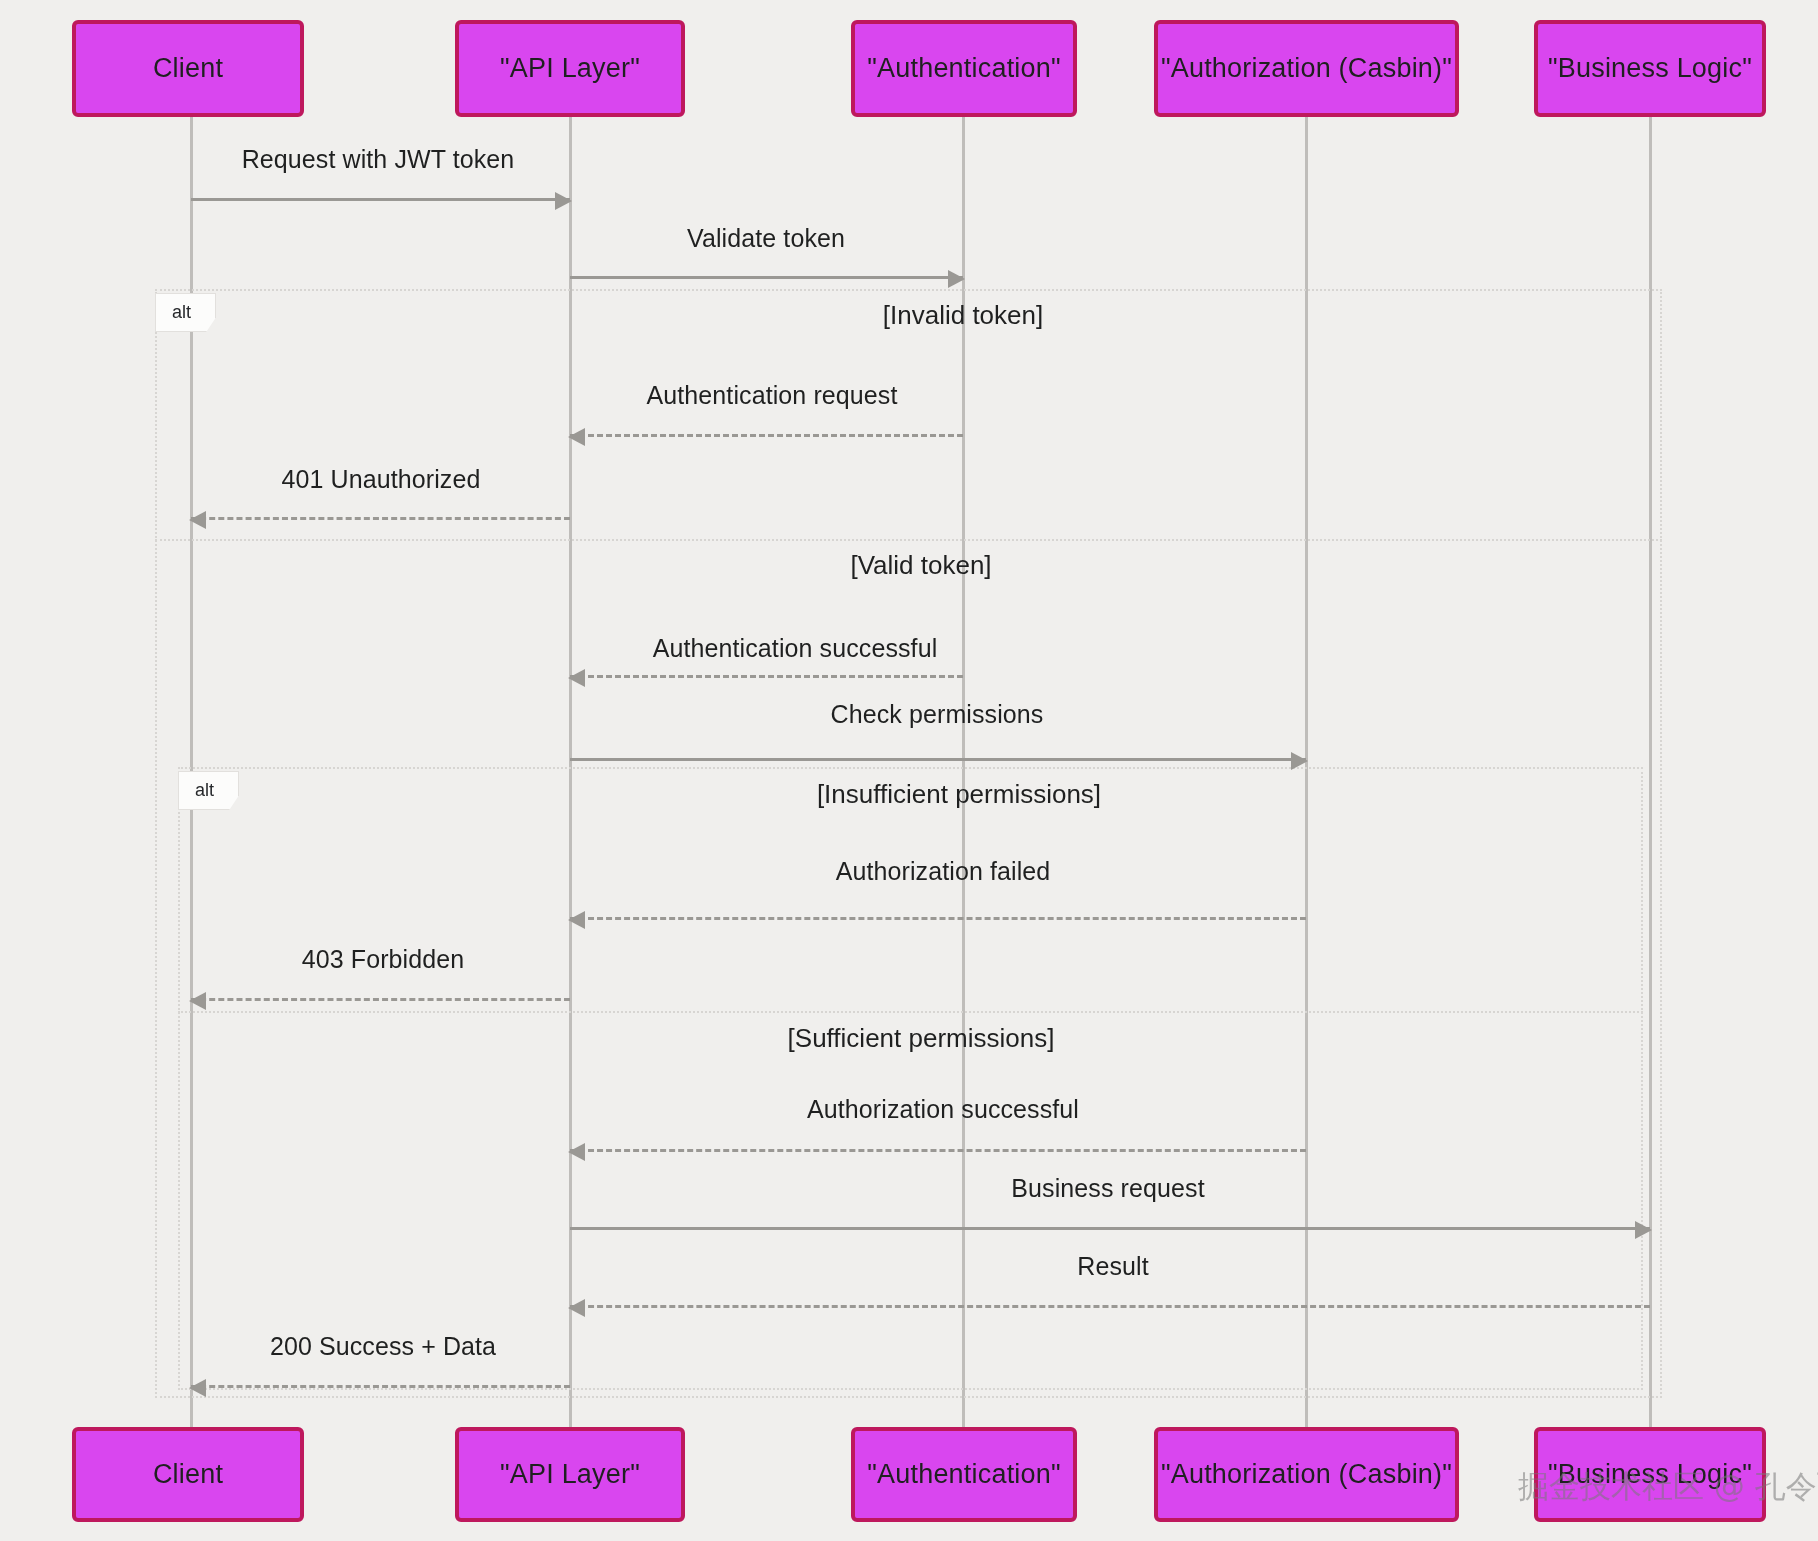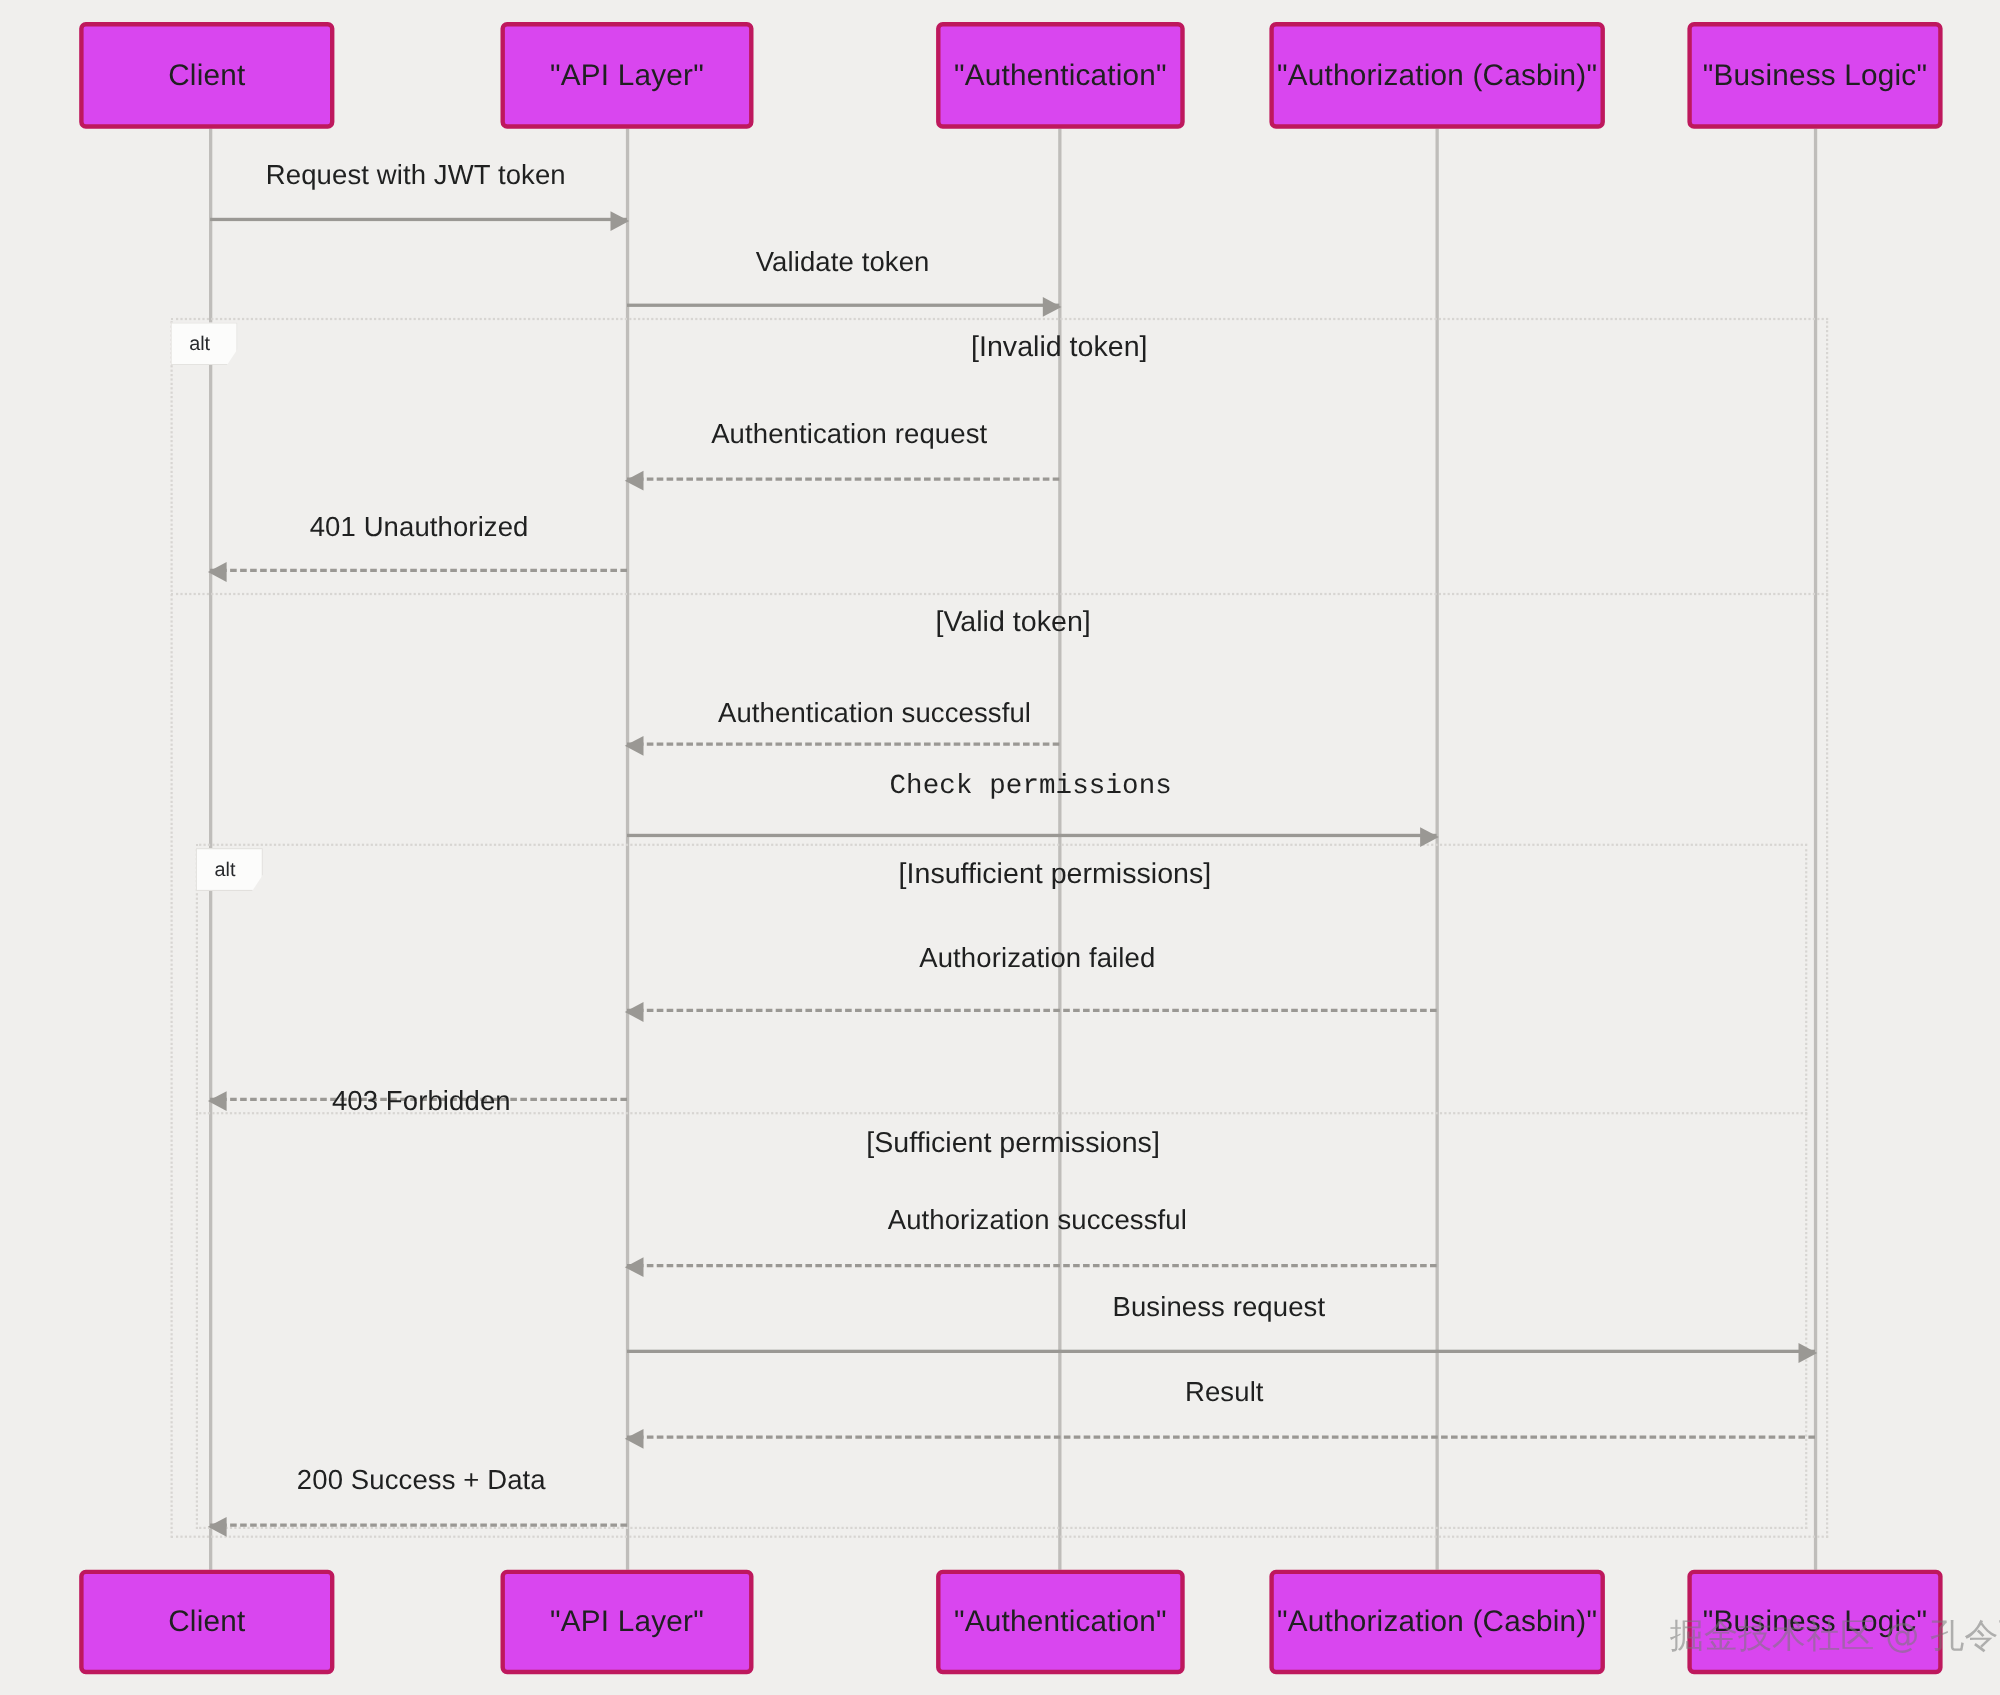--- a/index.html
+++ b/index.html
@@ -184,29 +184,29 @@
       <div class="head"></div>
     </div>
     <div class="msg-label" style="left: 381px; top: 465px;">401 Unauthorized</div>
     <div class="arrow dashed left" style="left: 570px; top: 675px; width: 393px;">
       <div class="head"></div>
     </div>
     <div class="msg-label" style="left: 772px; top: 634px; margin-left: 23px;">Authentication successful</div>
     <div class="arrow solid right" style="left: 570px; top: 758px; width: 736px;">
       <div class="head"></div>
     </div>
-    <div class="msg-label" style="left: 937px; top: 700px; font-family: Liberation Mono, monospace;">Check permissions</div>
+    <div class="msg-label" style="left: 937px; top: 700px;">Check permissions</div>
     <div class="arrow dashed left" style="left: 570px; top: 917px; width: 736px;">
       <div class="head"></div>
     </div>
     <div class="msg-label" style="left: 943px; top: 857px;">Authorization failed</div>
     <div class="arrow dashed left" style="left: 191px; top: 998px; width: 379px;">
       <div class="head"></div>
     </div>
-    <div class="msg-label" style="left: 383px; top: 945px; margin-top: 42px;">403 Forbidden</div>
+    <div class="msg-label" style="left: 383px; top: 945px;">403 Forbidden</div>
     <div class="arrow dashed left" style="left: 570px; top: 1149px; width: 736px;">
       <div class="head"></div>
     </div>
     <div class="msg-label" style="left: 943px; top: 1095px;">Authorization successful</div>
     <div class="arrow solid right" style="left: 570px; top: 1227px; width: 1080px;">
       <div class="head"></div>
     </div>
     <div class="msg-label" style="left: 1108px; top: 1174px;">Business request</div>
     <div class="arrow dashed left" style="left: 570px; top: 1305px; width: 1080px;">
       <div class="head"></div>

